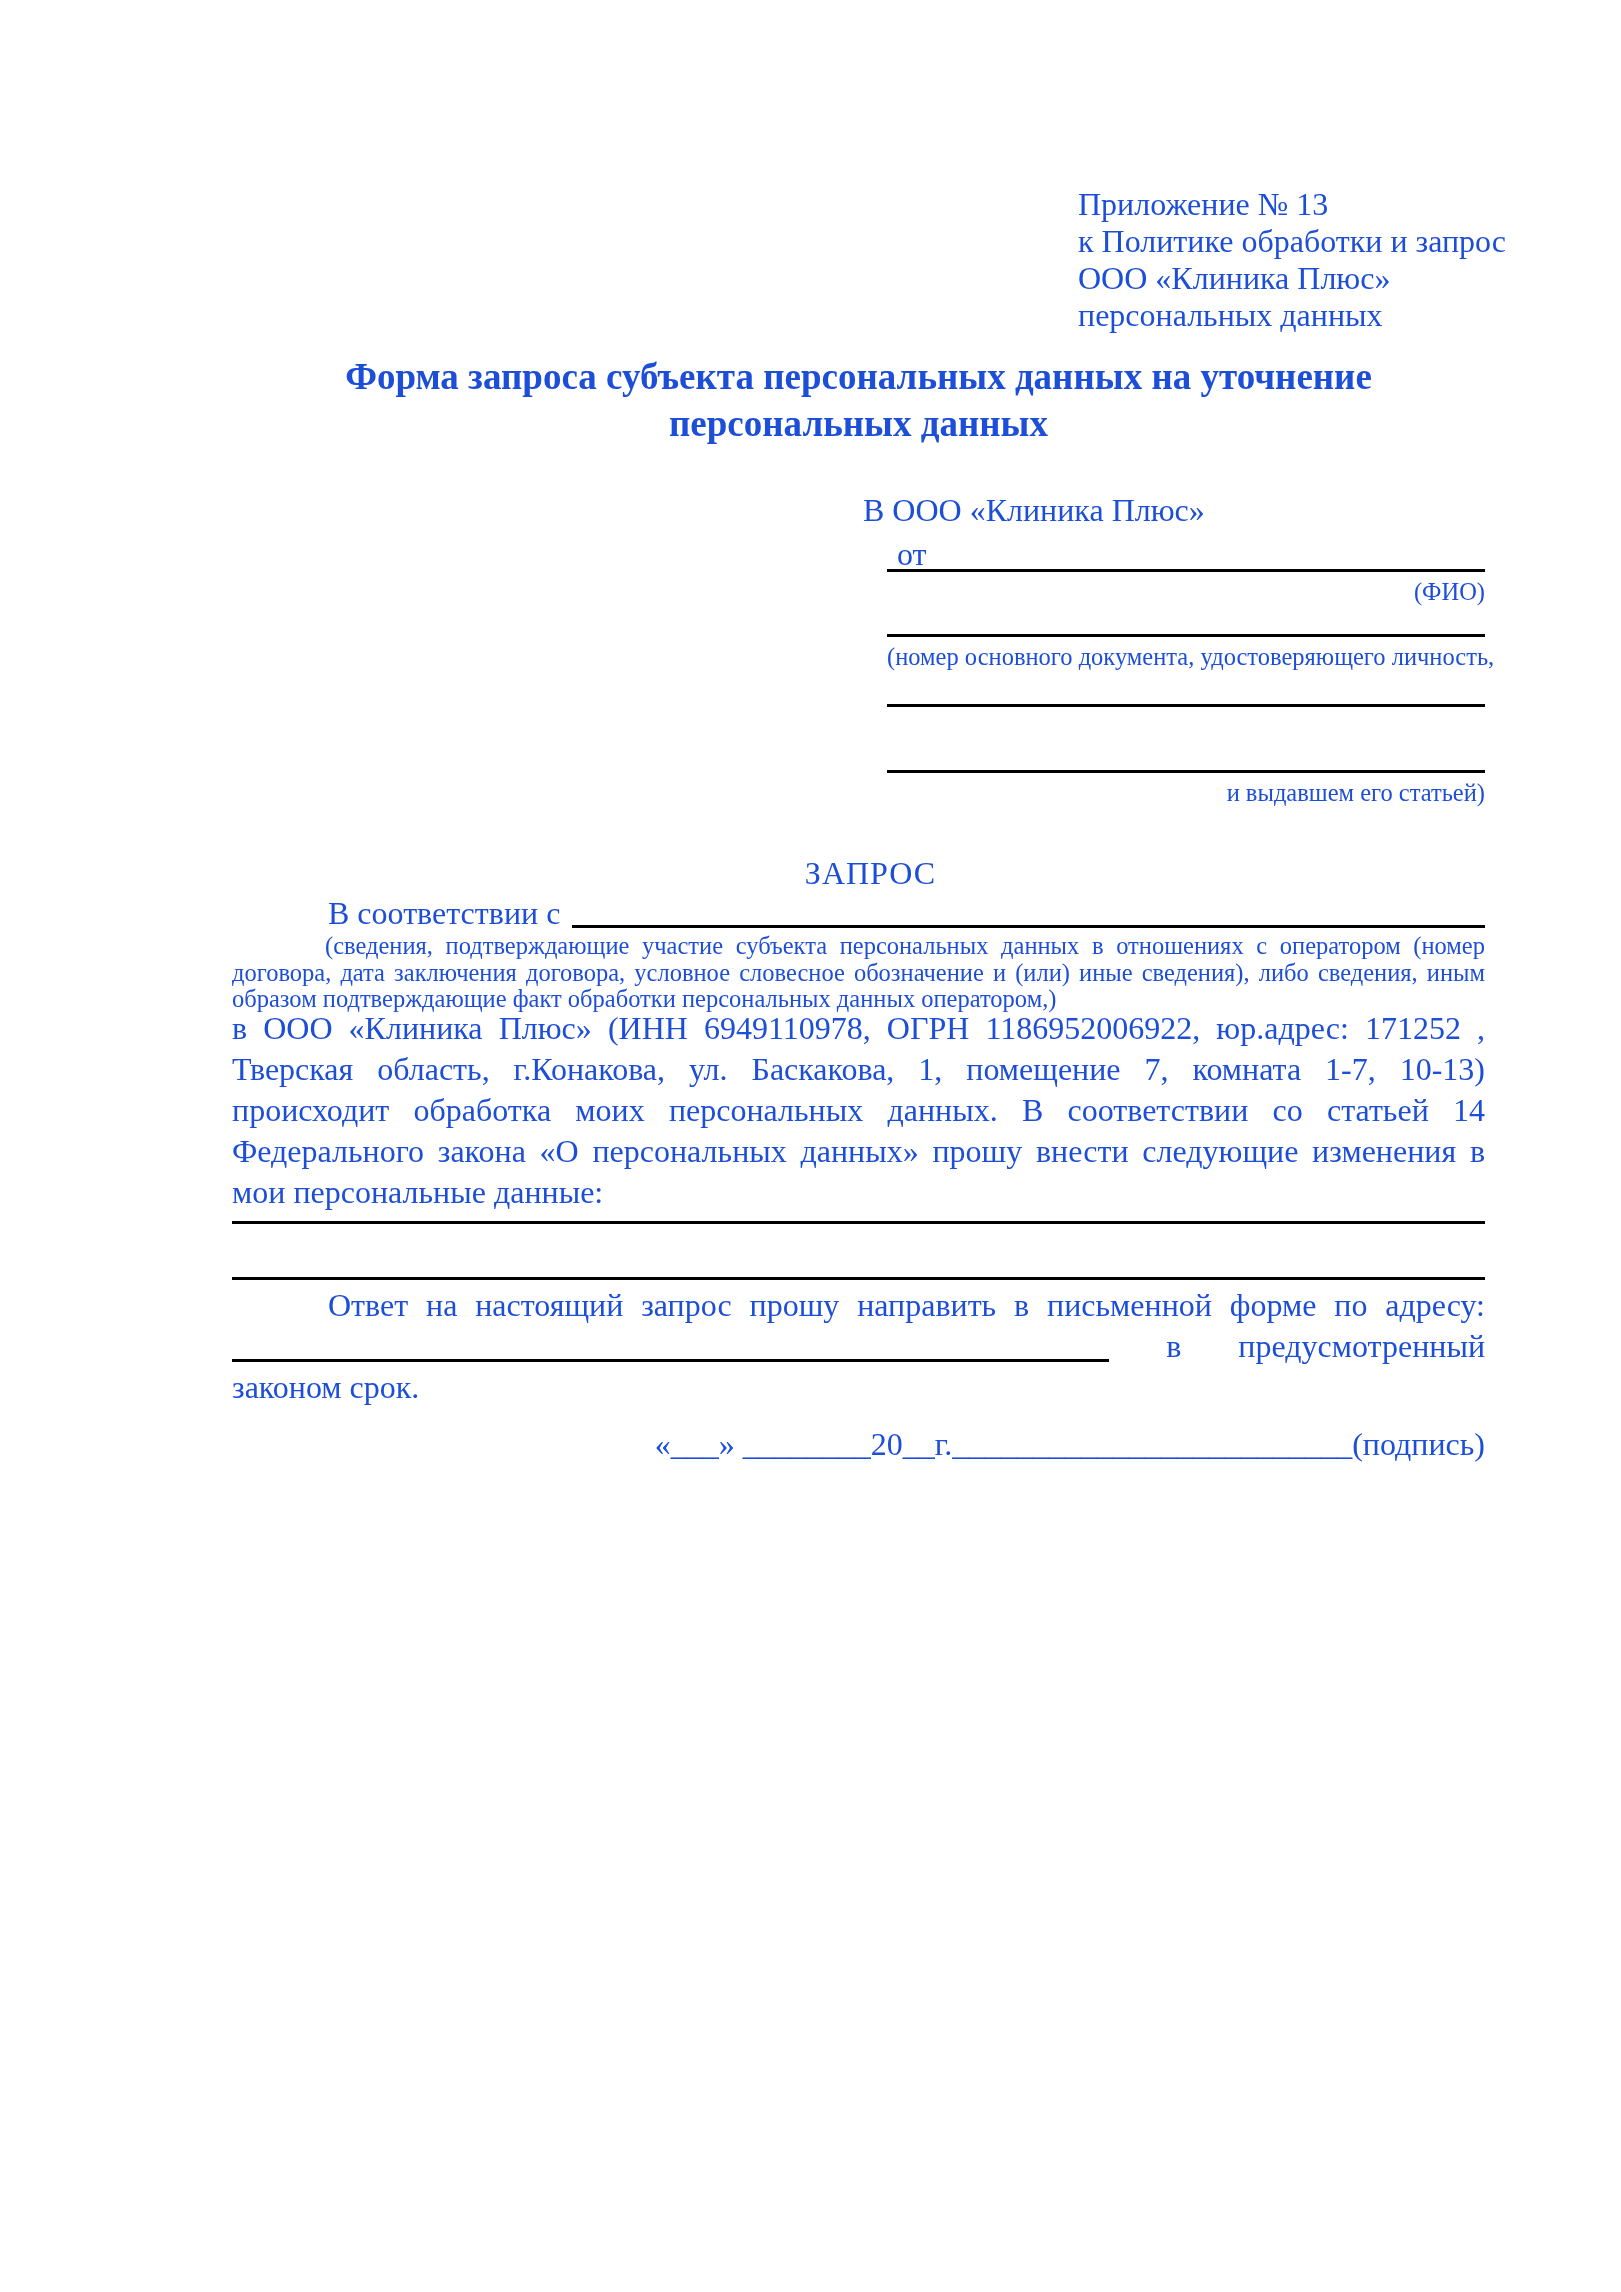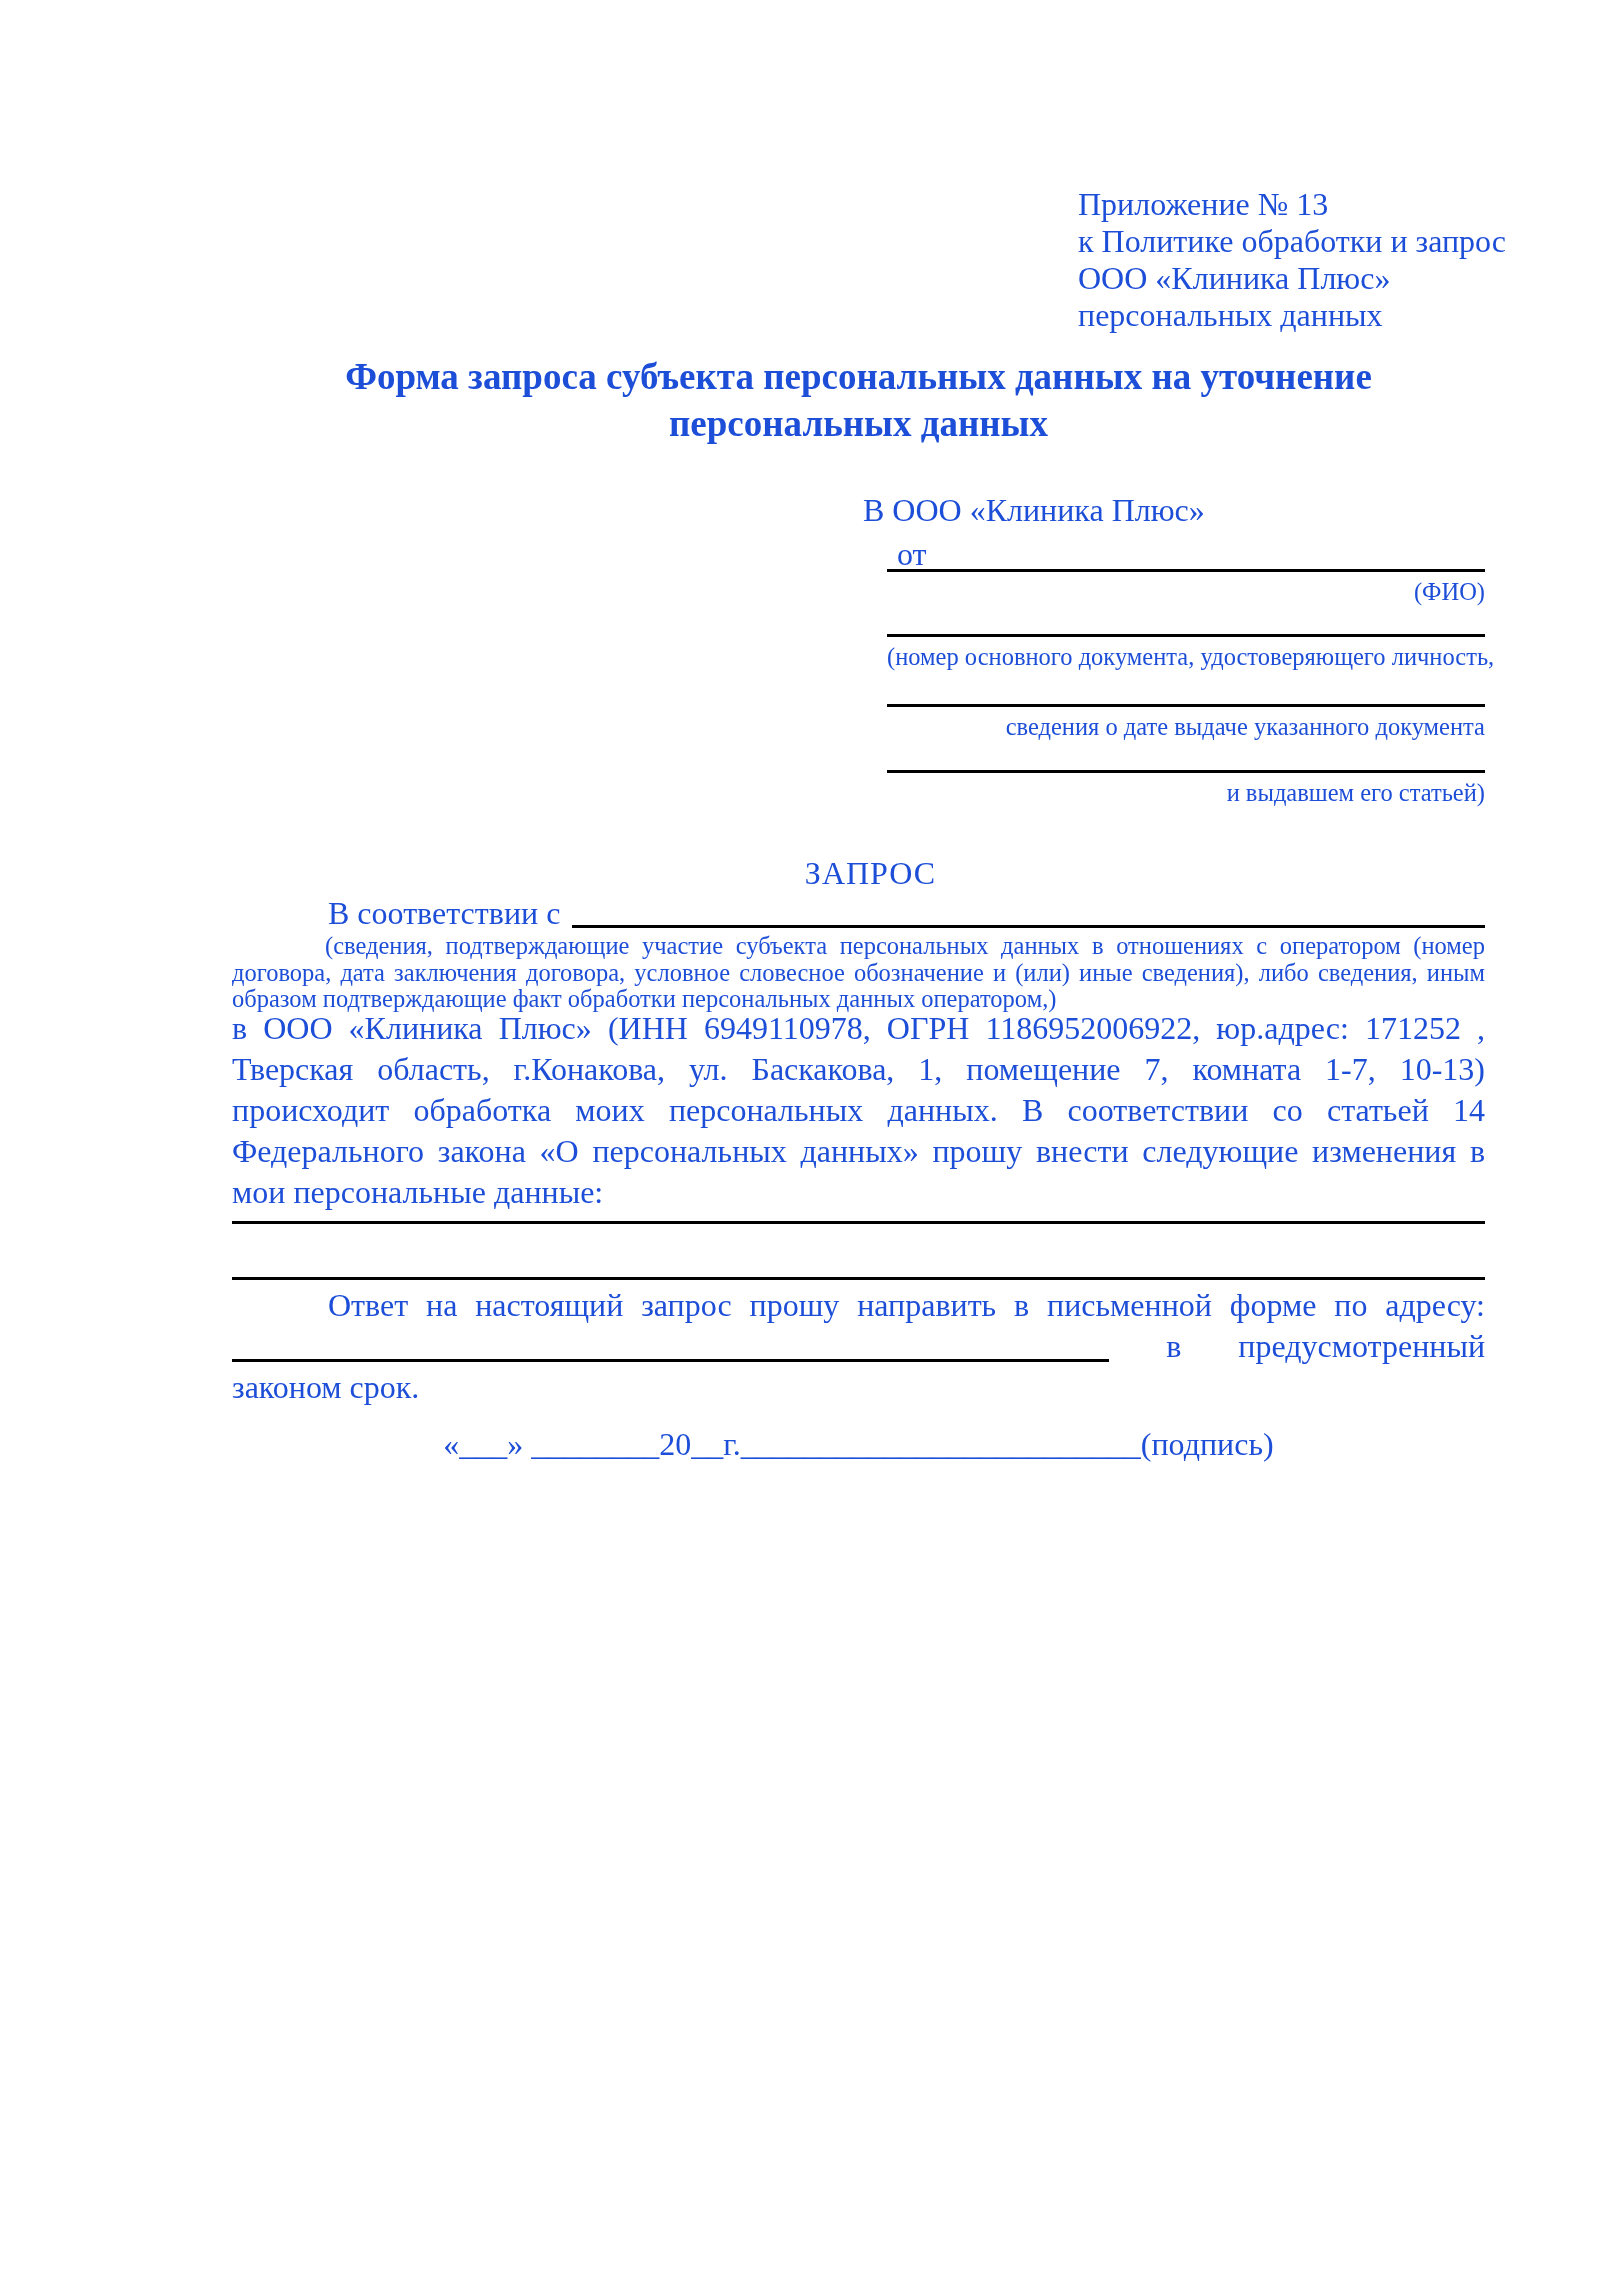--- a/index.html
+++ b/index.html
@@ -83,21 +83,21 @@
   }
   .reply .mid .fill {
     width: 70%;
     border-bottom: 3.9px solid #000;
     margin-bottom: 4.9px;
   }
   .reply .last { margin: 0; }
 
   .sig-row {
     left: 232px; top: 1426px; width: 1253px;
-    display: flex; justify-content: center; align-items: baseline;
+    display: flex; justify-content: flex-end; align-items: baseline;
     white-space: nowrap;
   }
 </style>
 </head>
 <body>
 
 <div class="page">
 
   <div class="abs header-note">
     <div>Приложение № 13</div>
@@ -111,21 +111,20 @@
   <div class="abs addr-to">В ООО «Клиника Плюс»</div>
   <div class="abs addr-from">от</div>
 
   <div class="abs blank-line" style="top:569px"></div>
   <div class="abs blank-label" style="top:578px">(ФИО)</div>
 
   <div class="abs blank-line" style="top:634px"></div>
   <div class="abs blank-label" style="top:643px">(номер основного документа, удостоверяющего личность,</div>
 
   <div class="abs blank-line" style="top:704px"></div>
-  <div class="abs blank-label" style="top:713px">сведения о дате выдаче указанного документа</div>
 
   <div class="abs blank-line" style="top:770px"></div>
   <div class="abs blank-label" style="top:779px">и выдавшем его статьей)</div>
 
   <div class="abs zapros">ЗАПРОС</div>
 
   <div class="abs sootv">
     <span class="lead">В соответствии с</span>
     <span class="fill"></span>
   </div>

